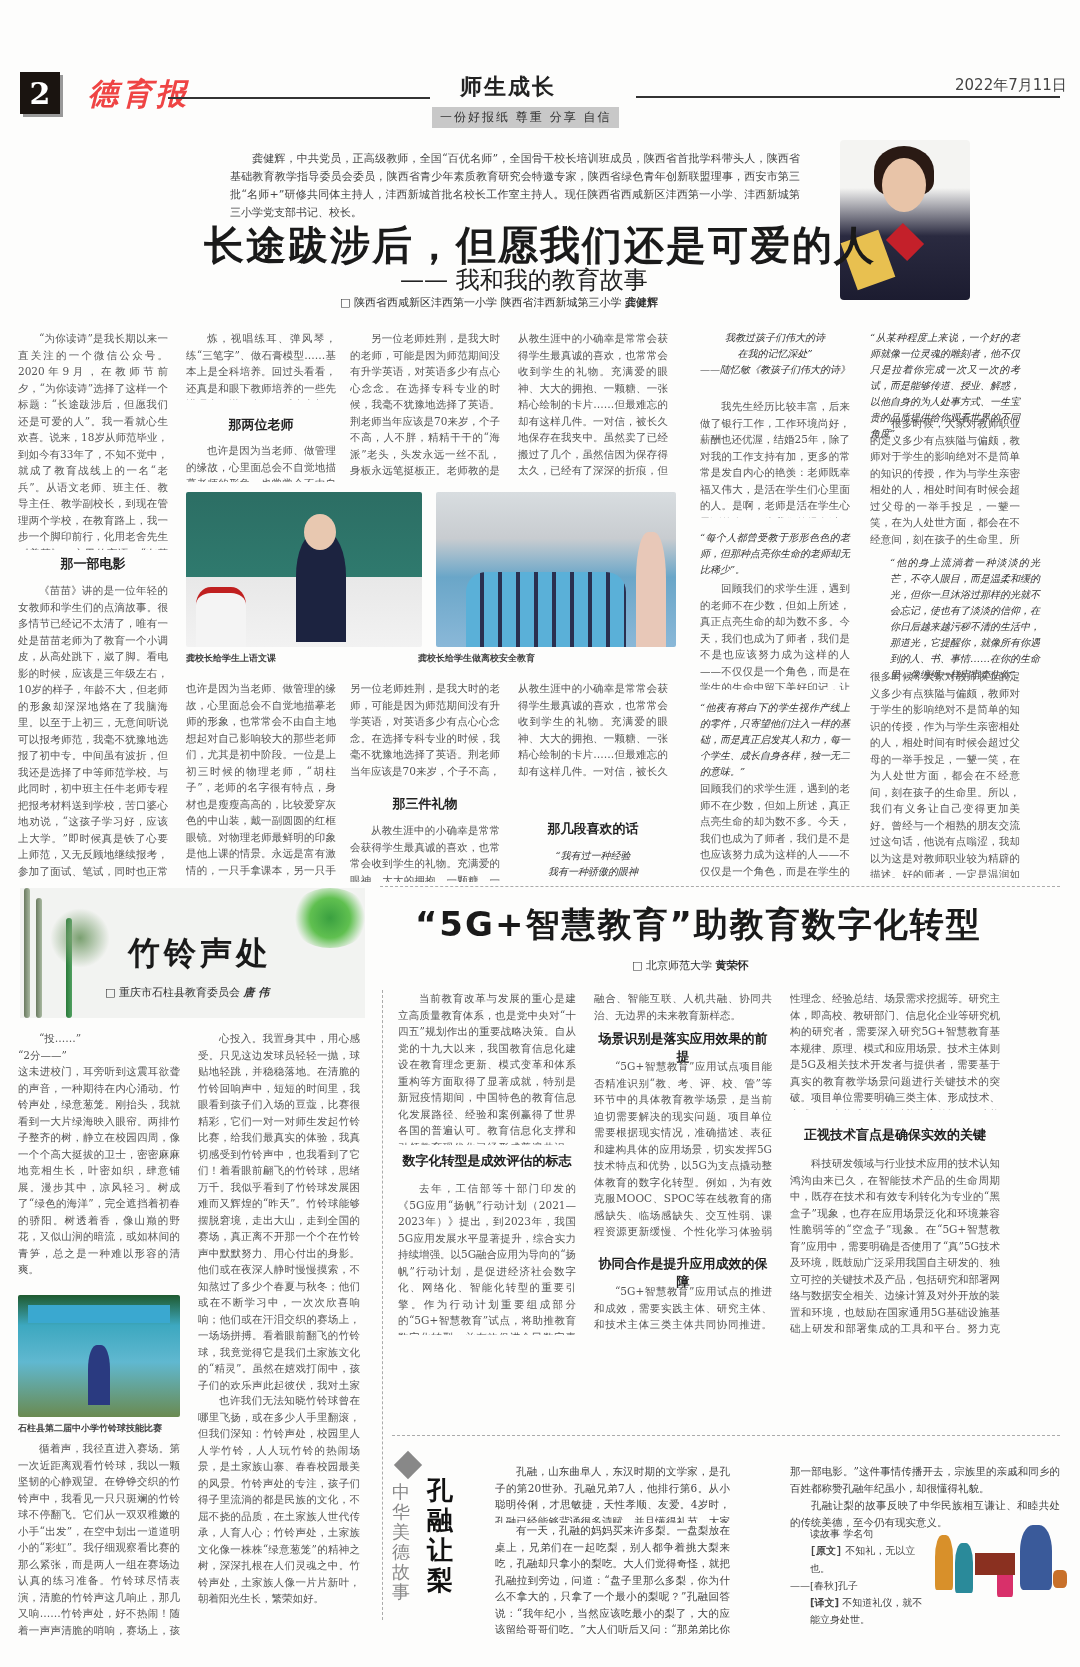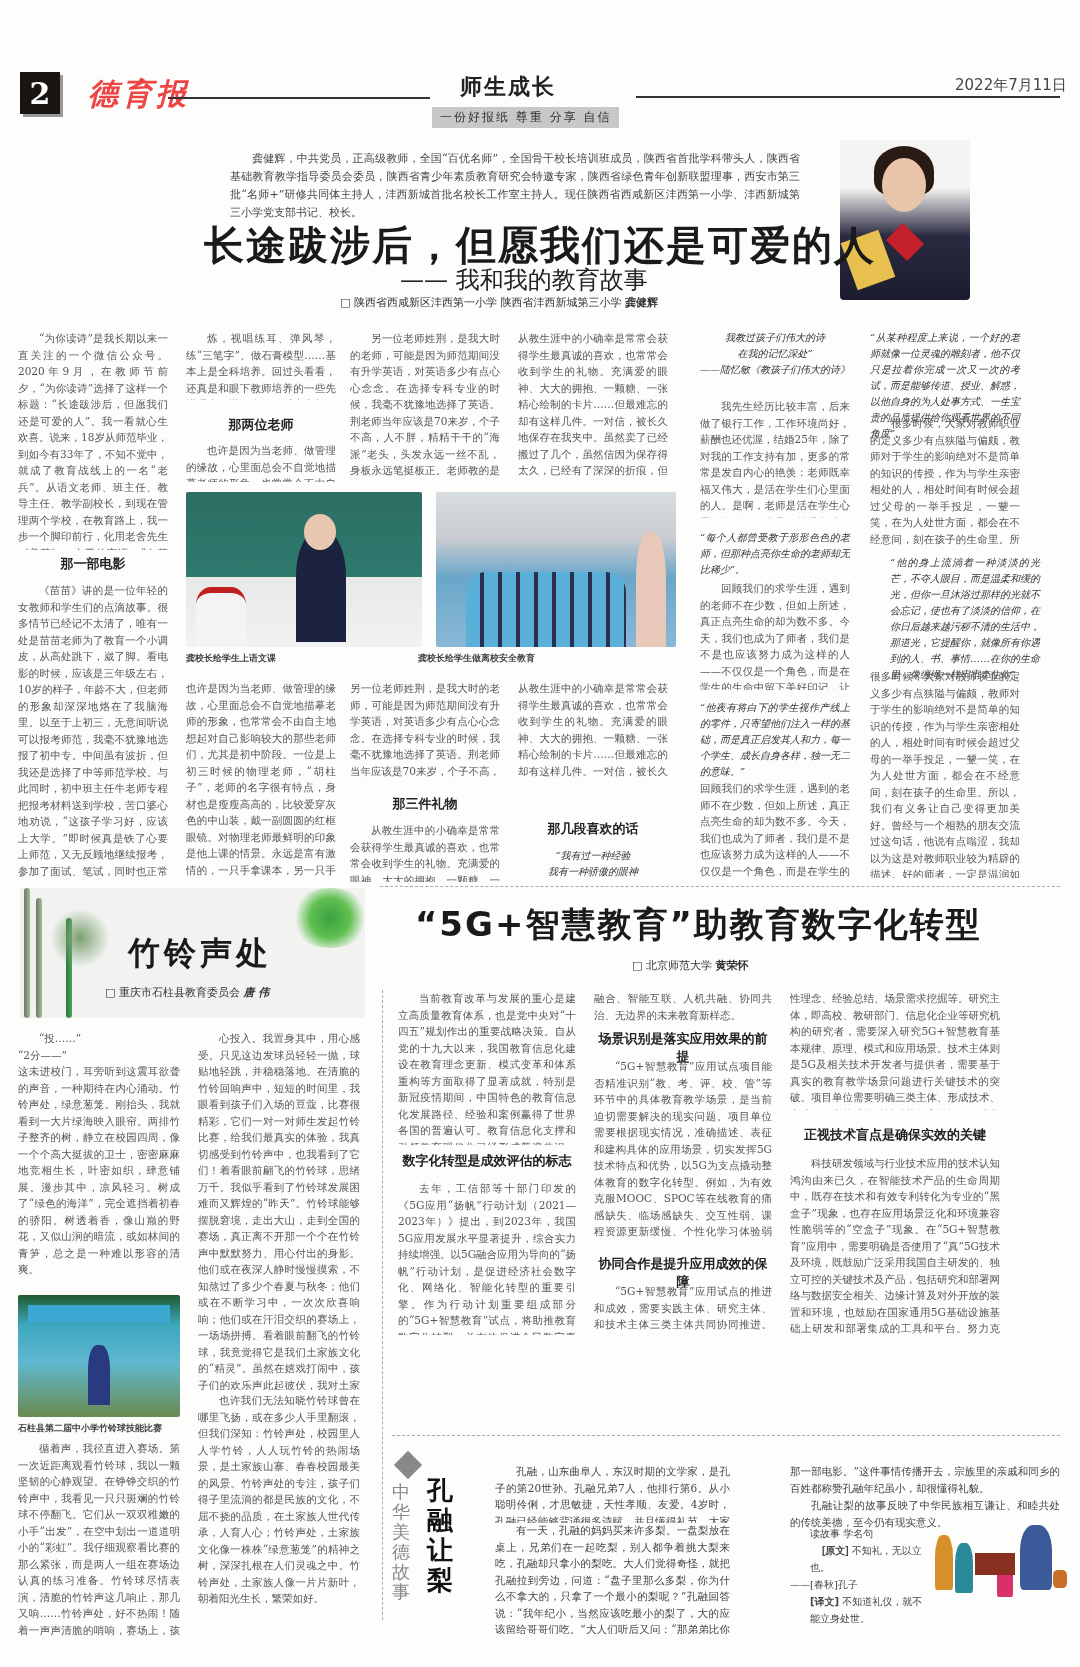--- a/index.html
+++ b/index.html
@@ -171,21 +171,21 @@
 <div class="abs kr-vertical">中华美德故事</div>
 <div class="abs kr-title">孔融让梨</div>
 <p class="abs col" style="left:495px;top:1463px;width:235px;height:60px;font-family:'DejaVu Serif',serif;color:#444;">孔融，山东曲阜人，东汉时期的文学家，是孔子的第20世孙。孔融兄弟7人，他排行第6。从小聪明伶俐，才思敏捷，天性孝顺、友爱。4岁时，孔融已经能够背诵很多诗赋，并且懂得礼节，大家都夸他是神童，父母也非常喜爱他。</p>
 <p class="abs col" style="left:495px;top:1522px;width:235px;height:112px;font-family:'DejaVu Serif',serif;color:#444;">有一天，孔融的妈妈买来许多梨。一盘梨放在桌上，兄弟们在一起吃梨，别人都争着挑大梨来吃，孔融却只拿小的梨吃。大人们觉得奇怪，就把孔融拉到旁边，问道：“盘子里那么多梨，你为什么不拿大的，只拿了一个最小的梨呢？”孔融回答说：“我年纪小，当然应该吃最小的梨了，大的应该留给哥哥们吃。”大人们听后又问：“那弟弟比你小，你为什么给了他大梨呢？”孔融说：“弟弟比我小，所以我应该让着他，把大个儿的</p>
 <p class="abs col" style="left:790px;top:1463px;width:270px;height:34px;text-indent:0;font-family:'DejaVu Serif',serif;color:#444;">那一部电影。”这件事情传播开去，宗族里的亲戚和同乡的百姓都称赞孔融年纪虽小，却很懂得礼貌。</p>
 <p class="abs col" style="left:790px;top:1497px;width:270px;height:34px;font-family:'DejaVu Serif',serif;color:#444;">孔融让梨的故事反映了中华民族相互谦让、和睦共处的传统美德，至今仍有现实意义。</p>
 
 <div class="abs" style="left:790px;top:1525px;width:140px;font-size:10px;line-height:17px;color:#444;">
   <div style="padding-left:20px;">读故事 学名句</div>
   <div style="padding-left:20px;">
-    <b style="font-family:Liberation Sans, sans-serif;margin-left:12px;">[原文]</b>
+    <b style="font-family:Liberation Mono, monospace;">[原文]</b>
     <span>不知礼，无以立也。</span>
   </div>
   <div style="text-align:left;">——[春秋]孔子</div>
   <div style="padding-left:20px;">
     <b style="font-family:'DejaVu Sans',sans-serif;">[译文]</b>
     <span>不知道礼仪，就不能立身处世。</span>
   </div>
 </div>
 
 <div class="abs illus">

